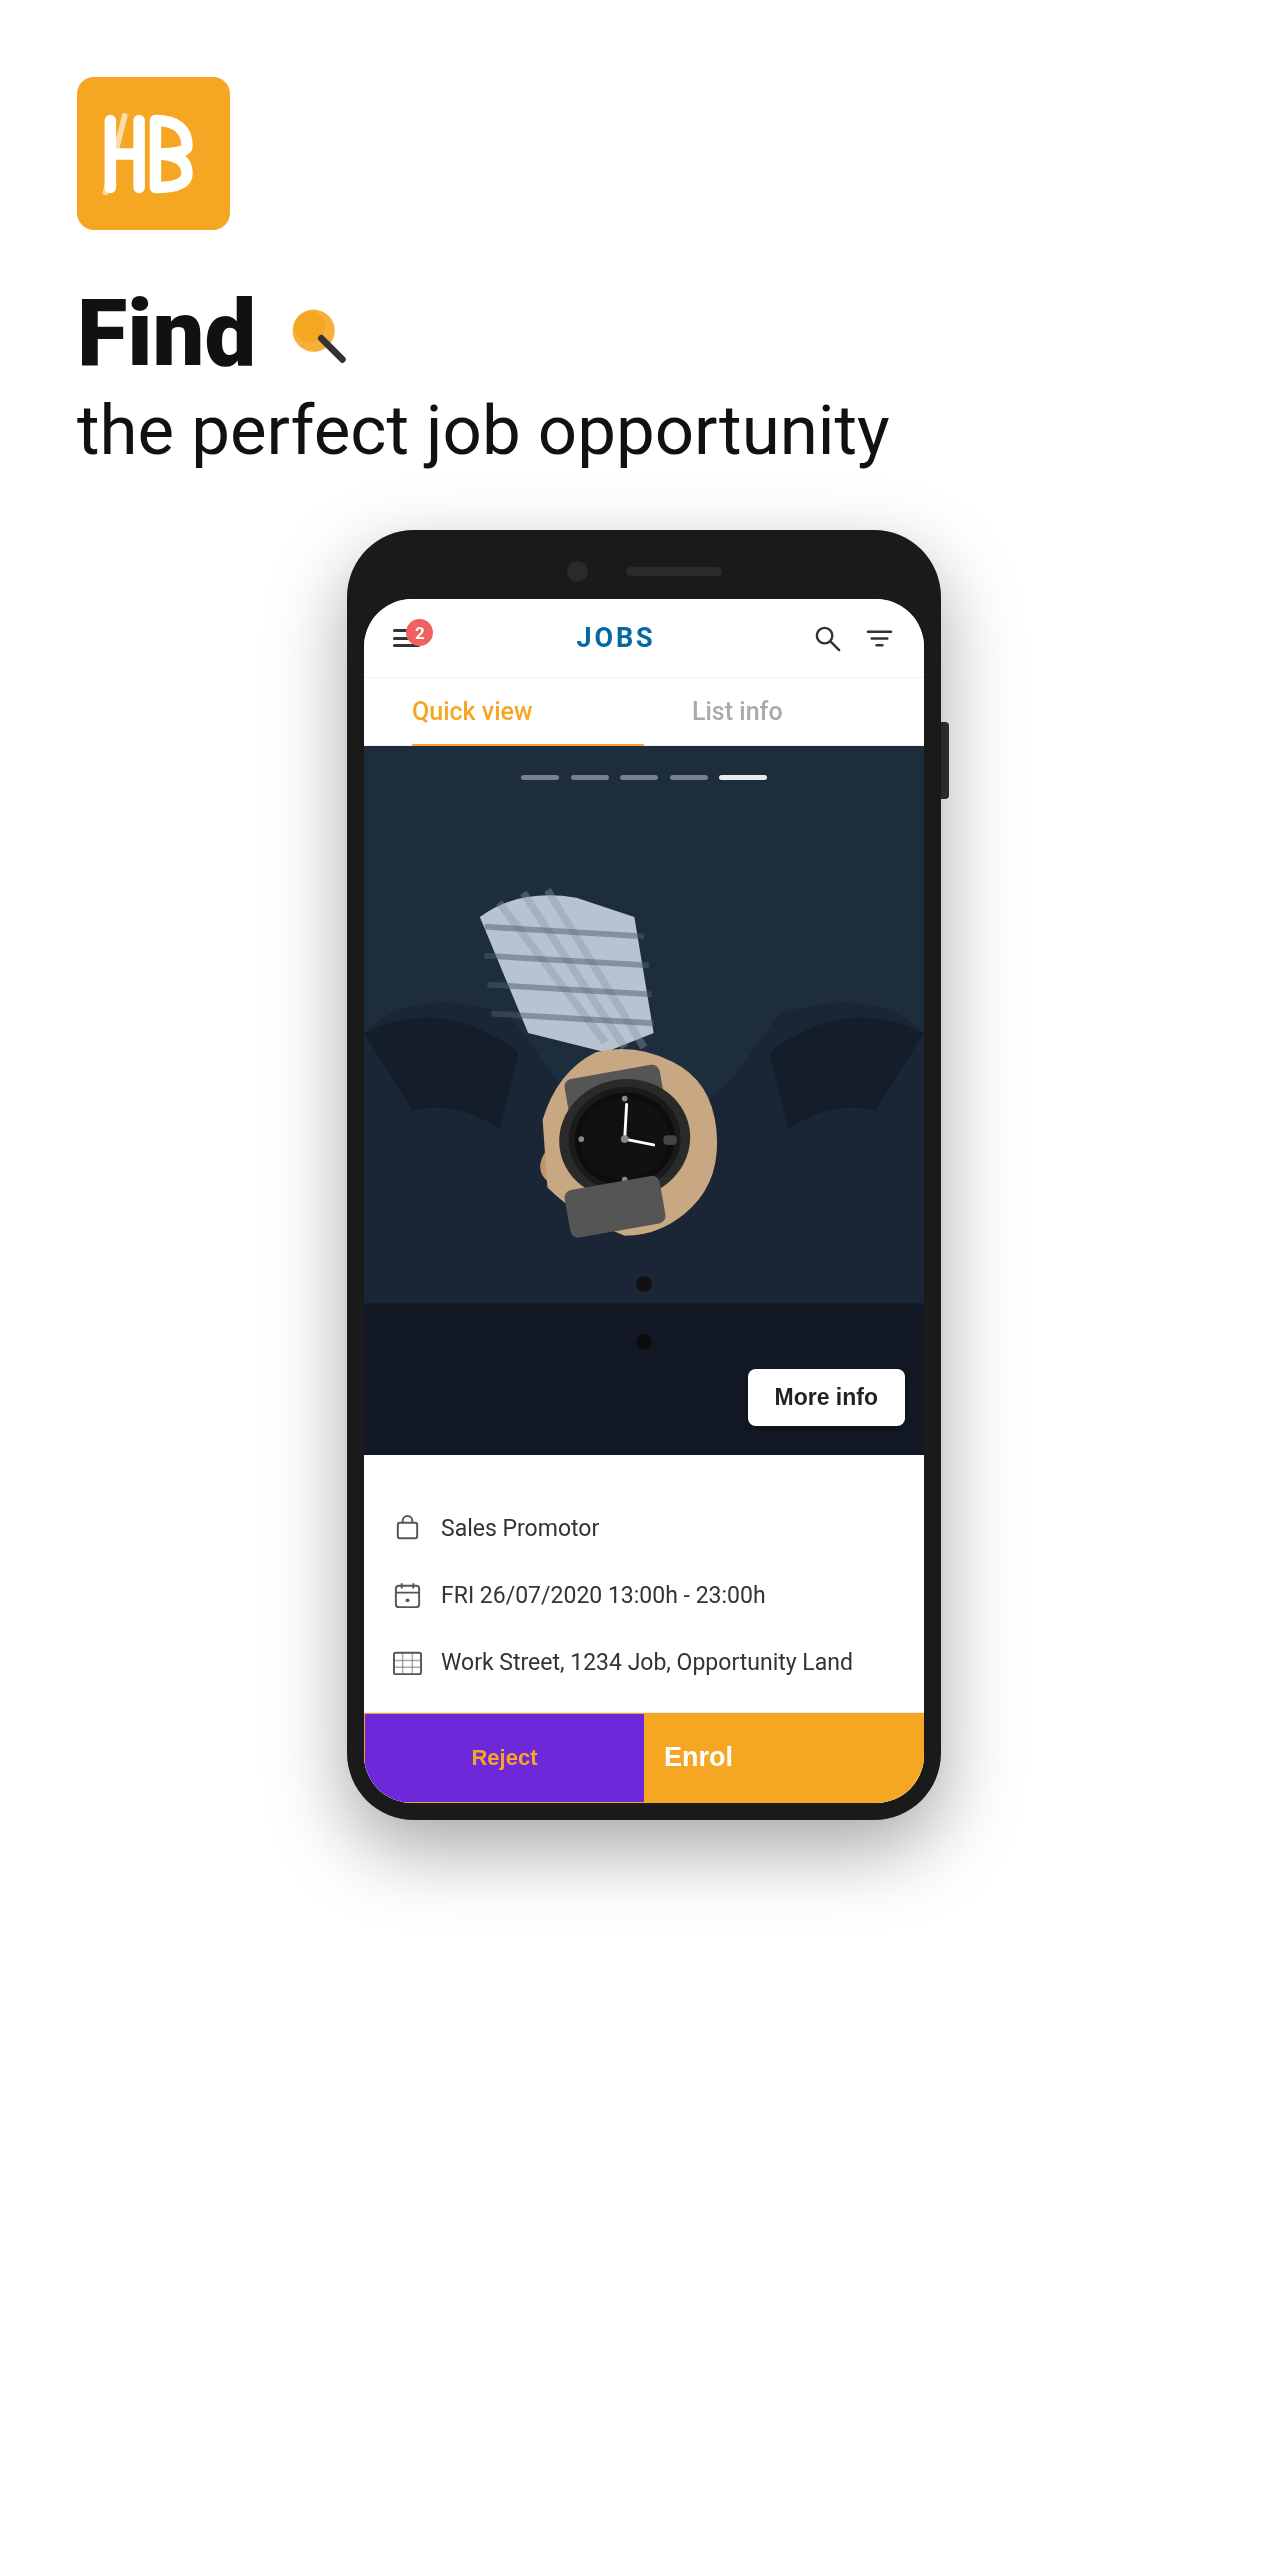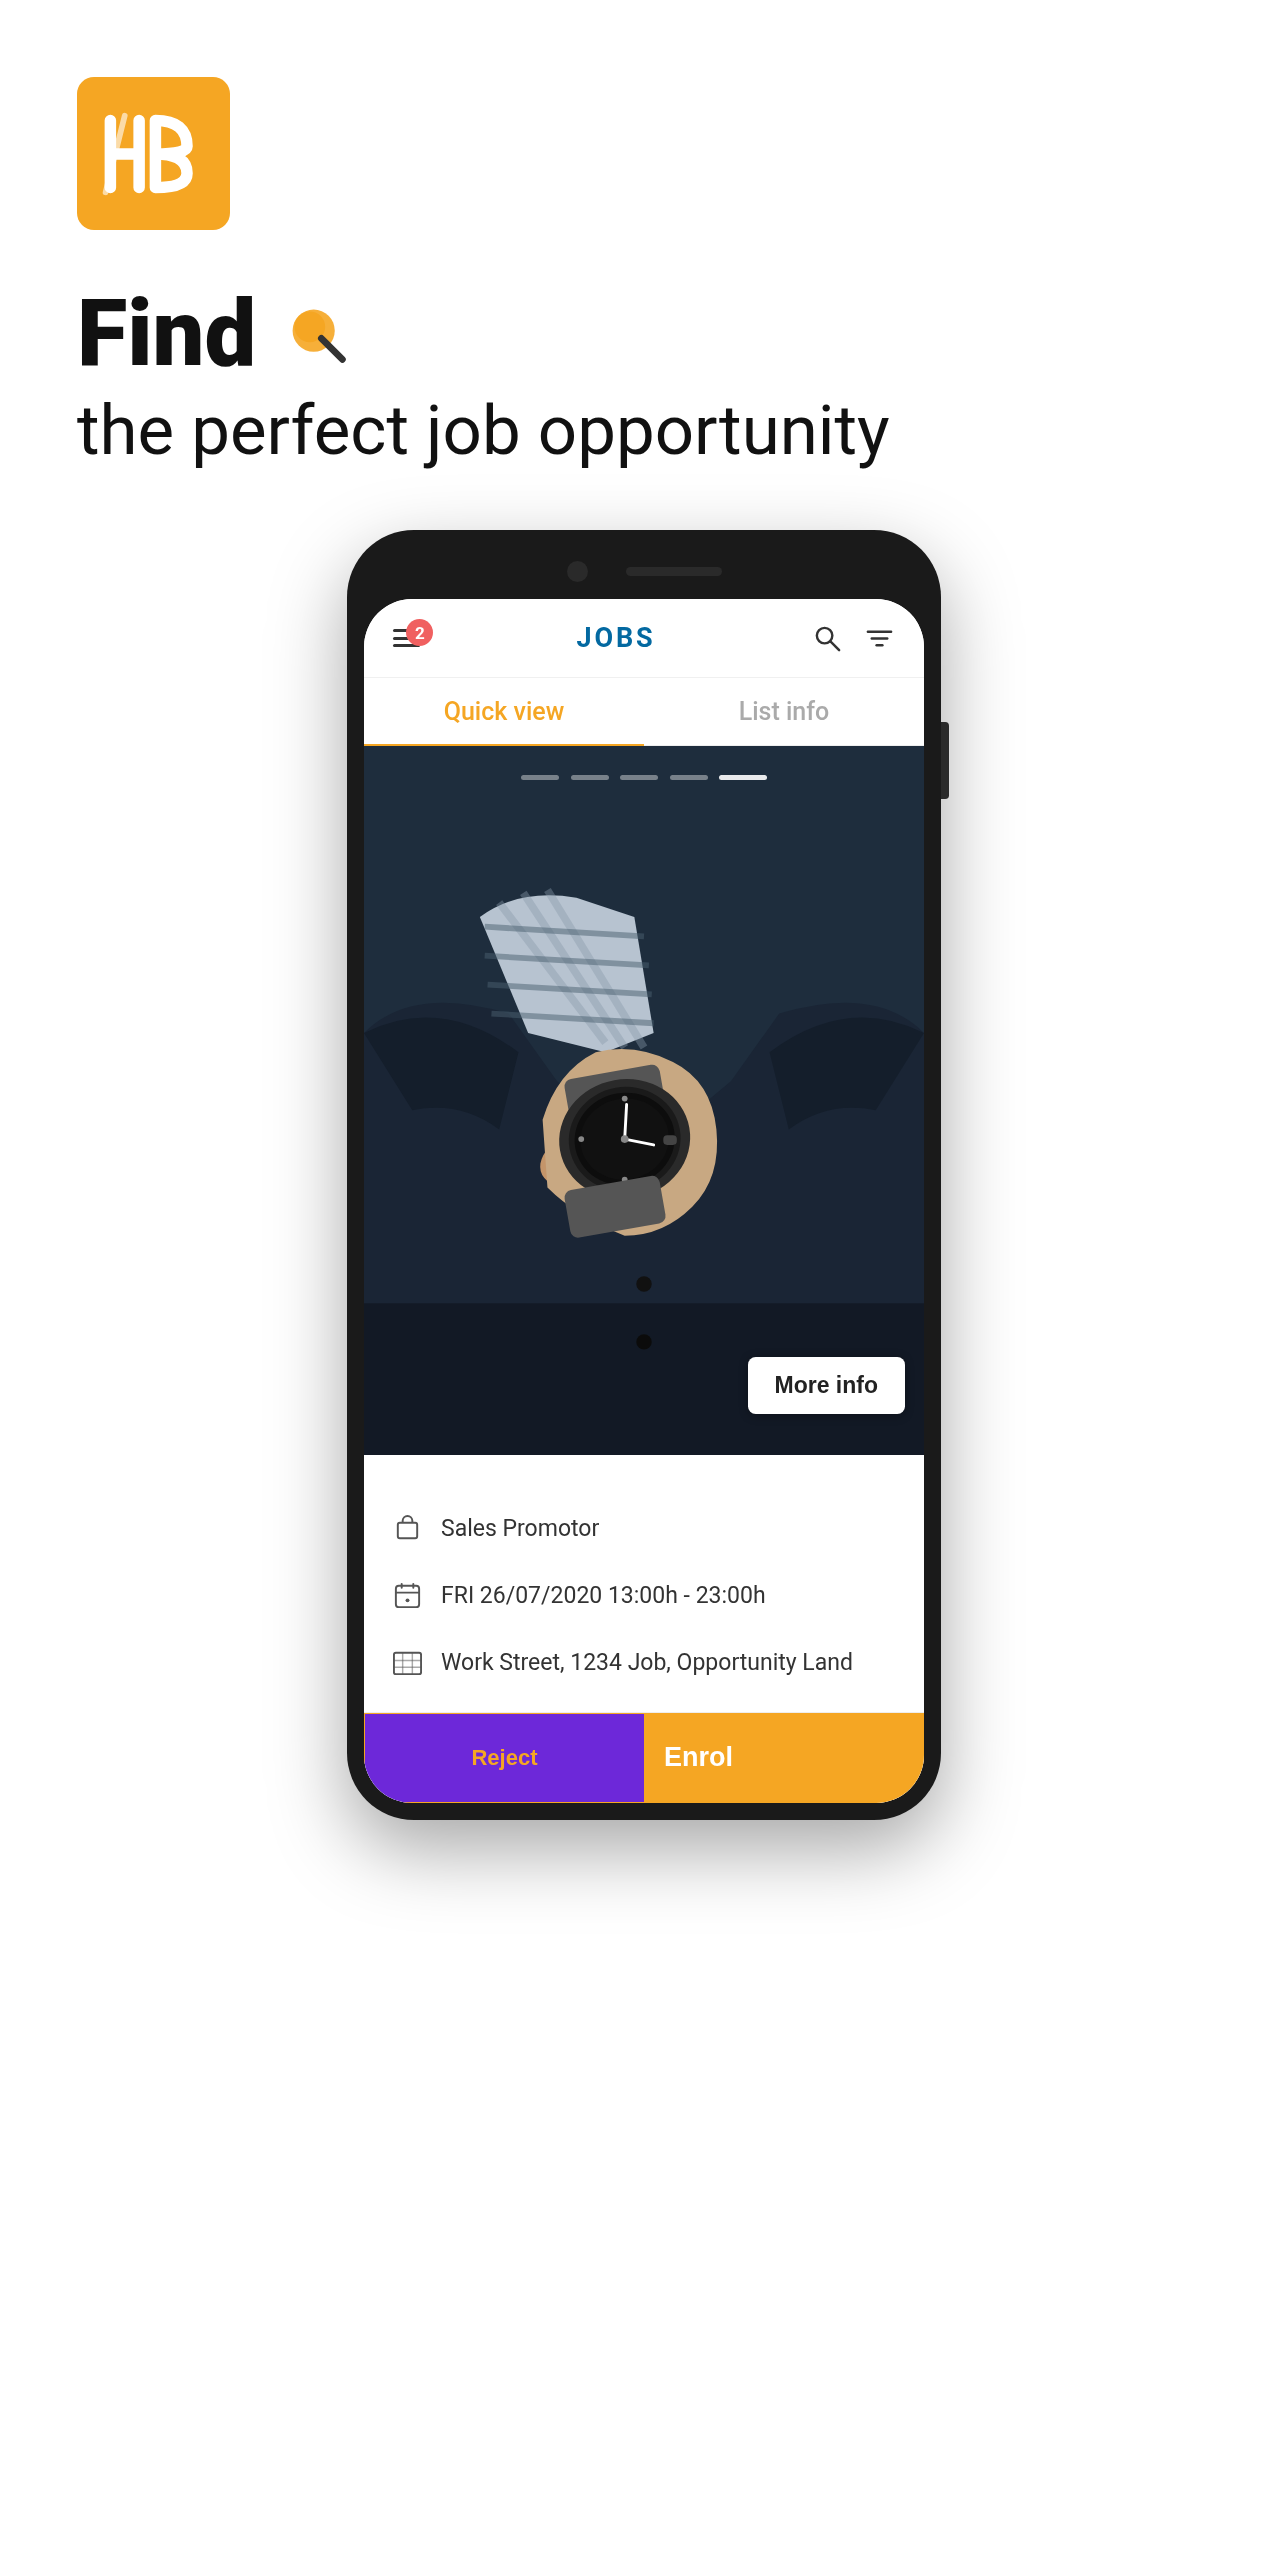--- a/index.html
+++ b/index.html
@@ -202,25 +202,25 @@
 
     
     .app-tabs {
       display: flex;
       border-bottom: 1.9px solid #eeeeee;
     }
 
     .tab {
       flex: 1;
       padding: 19px 0;
-      text-align: center;
       font-size: 25px;
       font-weight: 500;
       cursor: pointer;
       position: relative;
+      margin-left: 48px;
     }
 
     .tab.active {
       color: #F5A623;
     }
 
     .tab.active::after {
       content: '';
       position: absolute;
       bottom: -1.9px;
@@ -266,21 +266,21 @@
       border-radius: 2.9px;
     }
 
     .dot.active {
       background: rgba(255,255,255,0.9);
     }
 
     
     .more-info-btn {
       position: absolute;
-      bottom: 41px;
+      bottom: 29px;
       right: 19px;
       background: #ffffff;
       border: none;
       border-radius: 7.7px;
       padding: 15.3px 27px;
       font-size: 23px;
       font-weight: 600;
       color: #222222;
       cursor: pointer;
       box-shadow: 0 1.9px 9.6px rgba(0,0,0,0.3);

